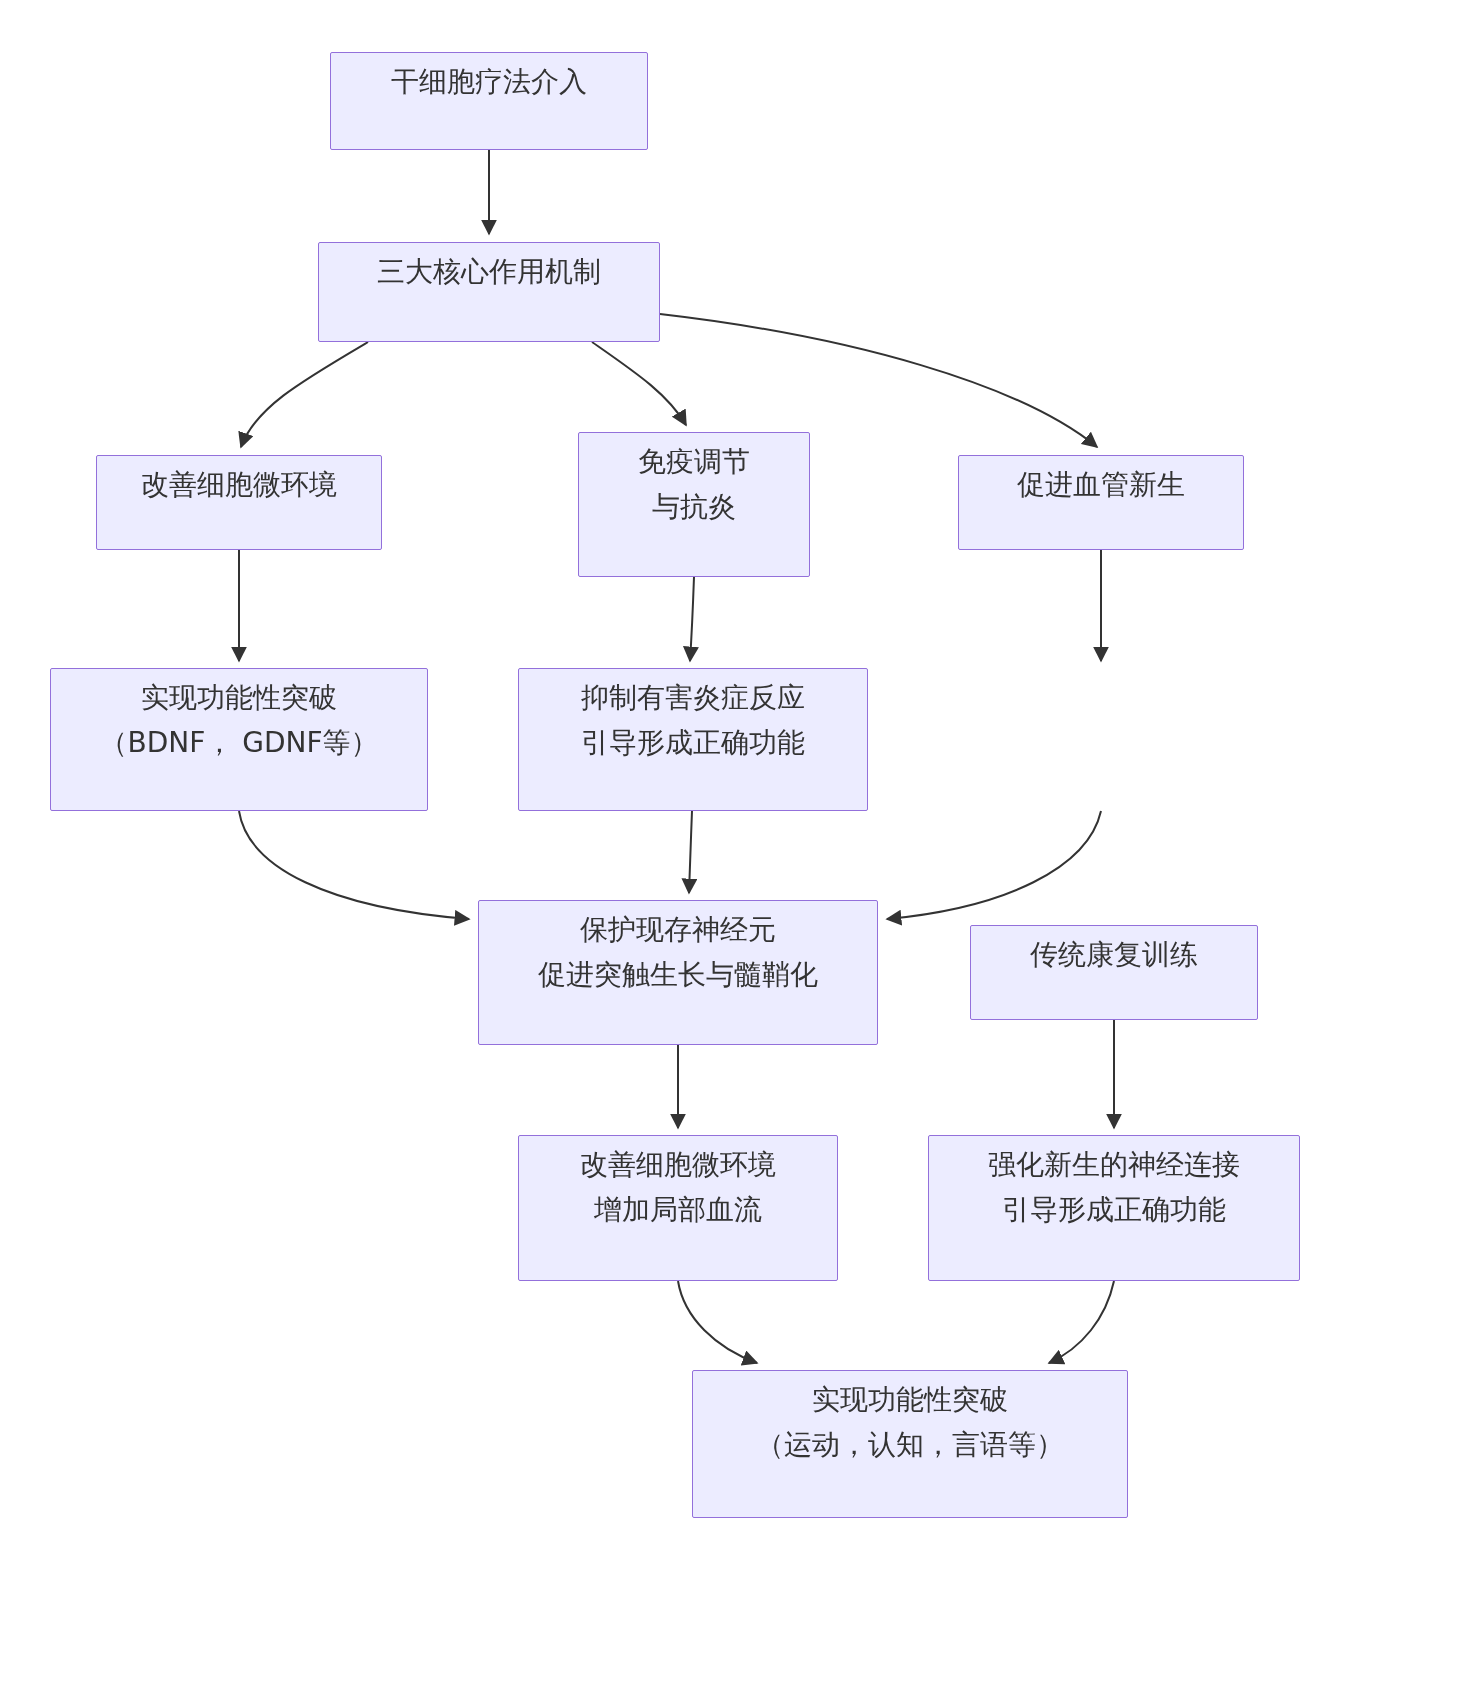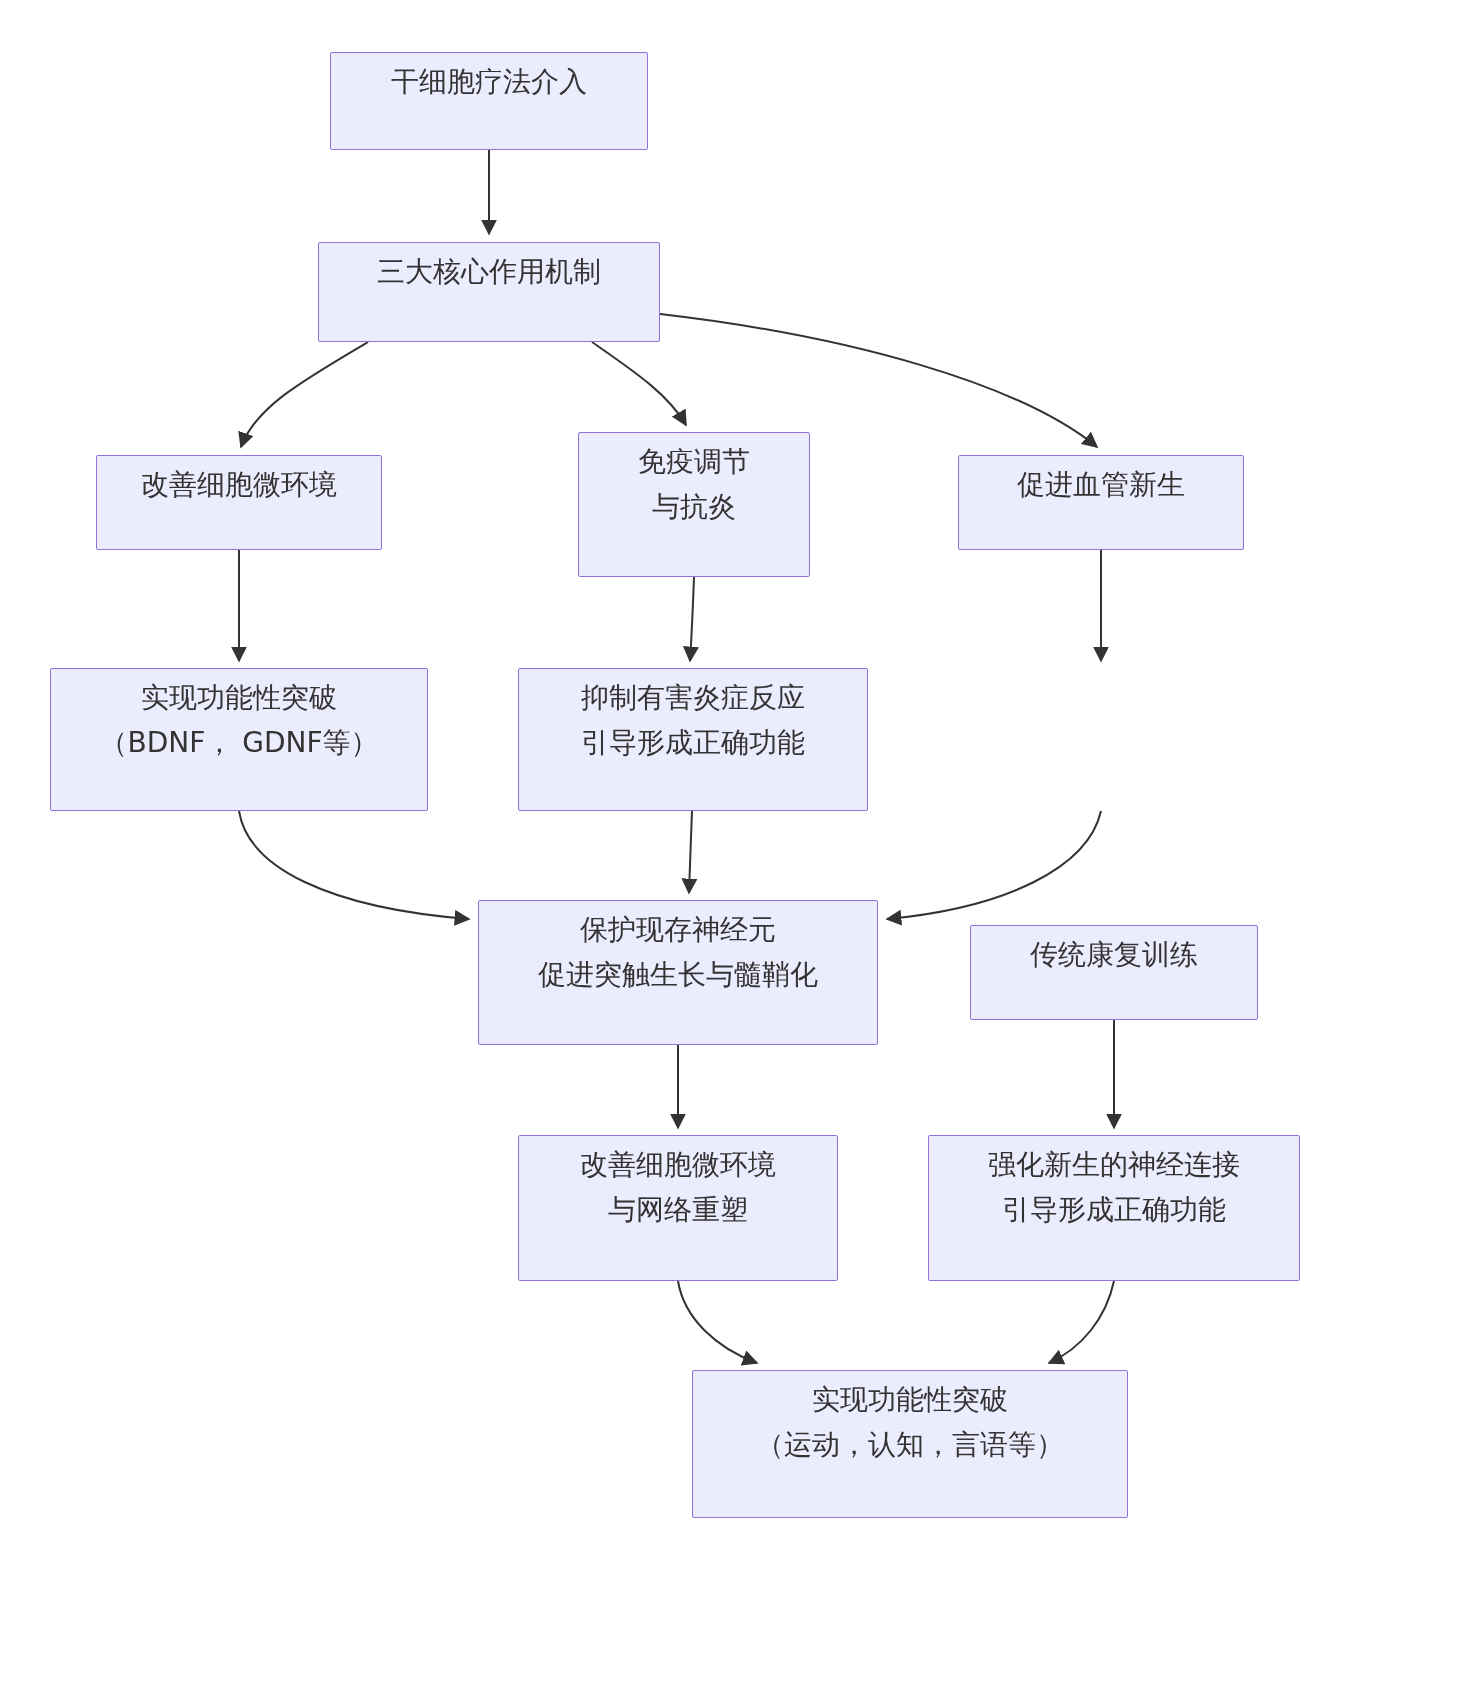--- a/index.html
+++ b/index.html
@@ -111,21 +111,21 @@
     <span>保护现存神经元</span>
     <span>促进突触生长与髓鞘化</span>
   </div>
 
   <div class="node" style="left:970px;top:925px;width:288px;height:95px">
     <span>传统康复训练</span>
   </div>
 
   <div class="node" style="left:518px;top:1135px;width:320px;height:146px">
     <span>改善细胞微环境</span>
-    <span>与网络重塑</span>
+    <span>增加局部血流</span>
   </div>
 
   <div class="node" style="left:928px;top:1135px;width:372px;height:146px">
     <span>强化新生的神经连接</span>
     <span>引导形成正确功能</span>
   </div>
 
   <div class="node" style="left:692px;top:1370px;width:436px;height:148px">
     <span>实现功能性突破</span>
     <span>（运动，认知，言语等）</span>

